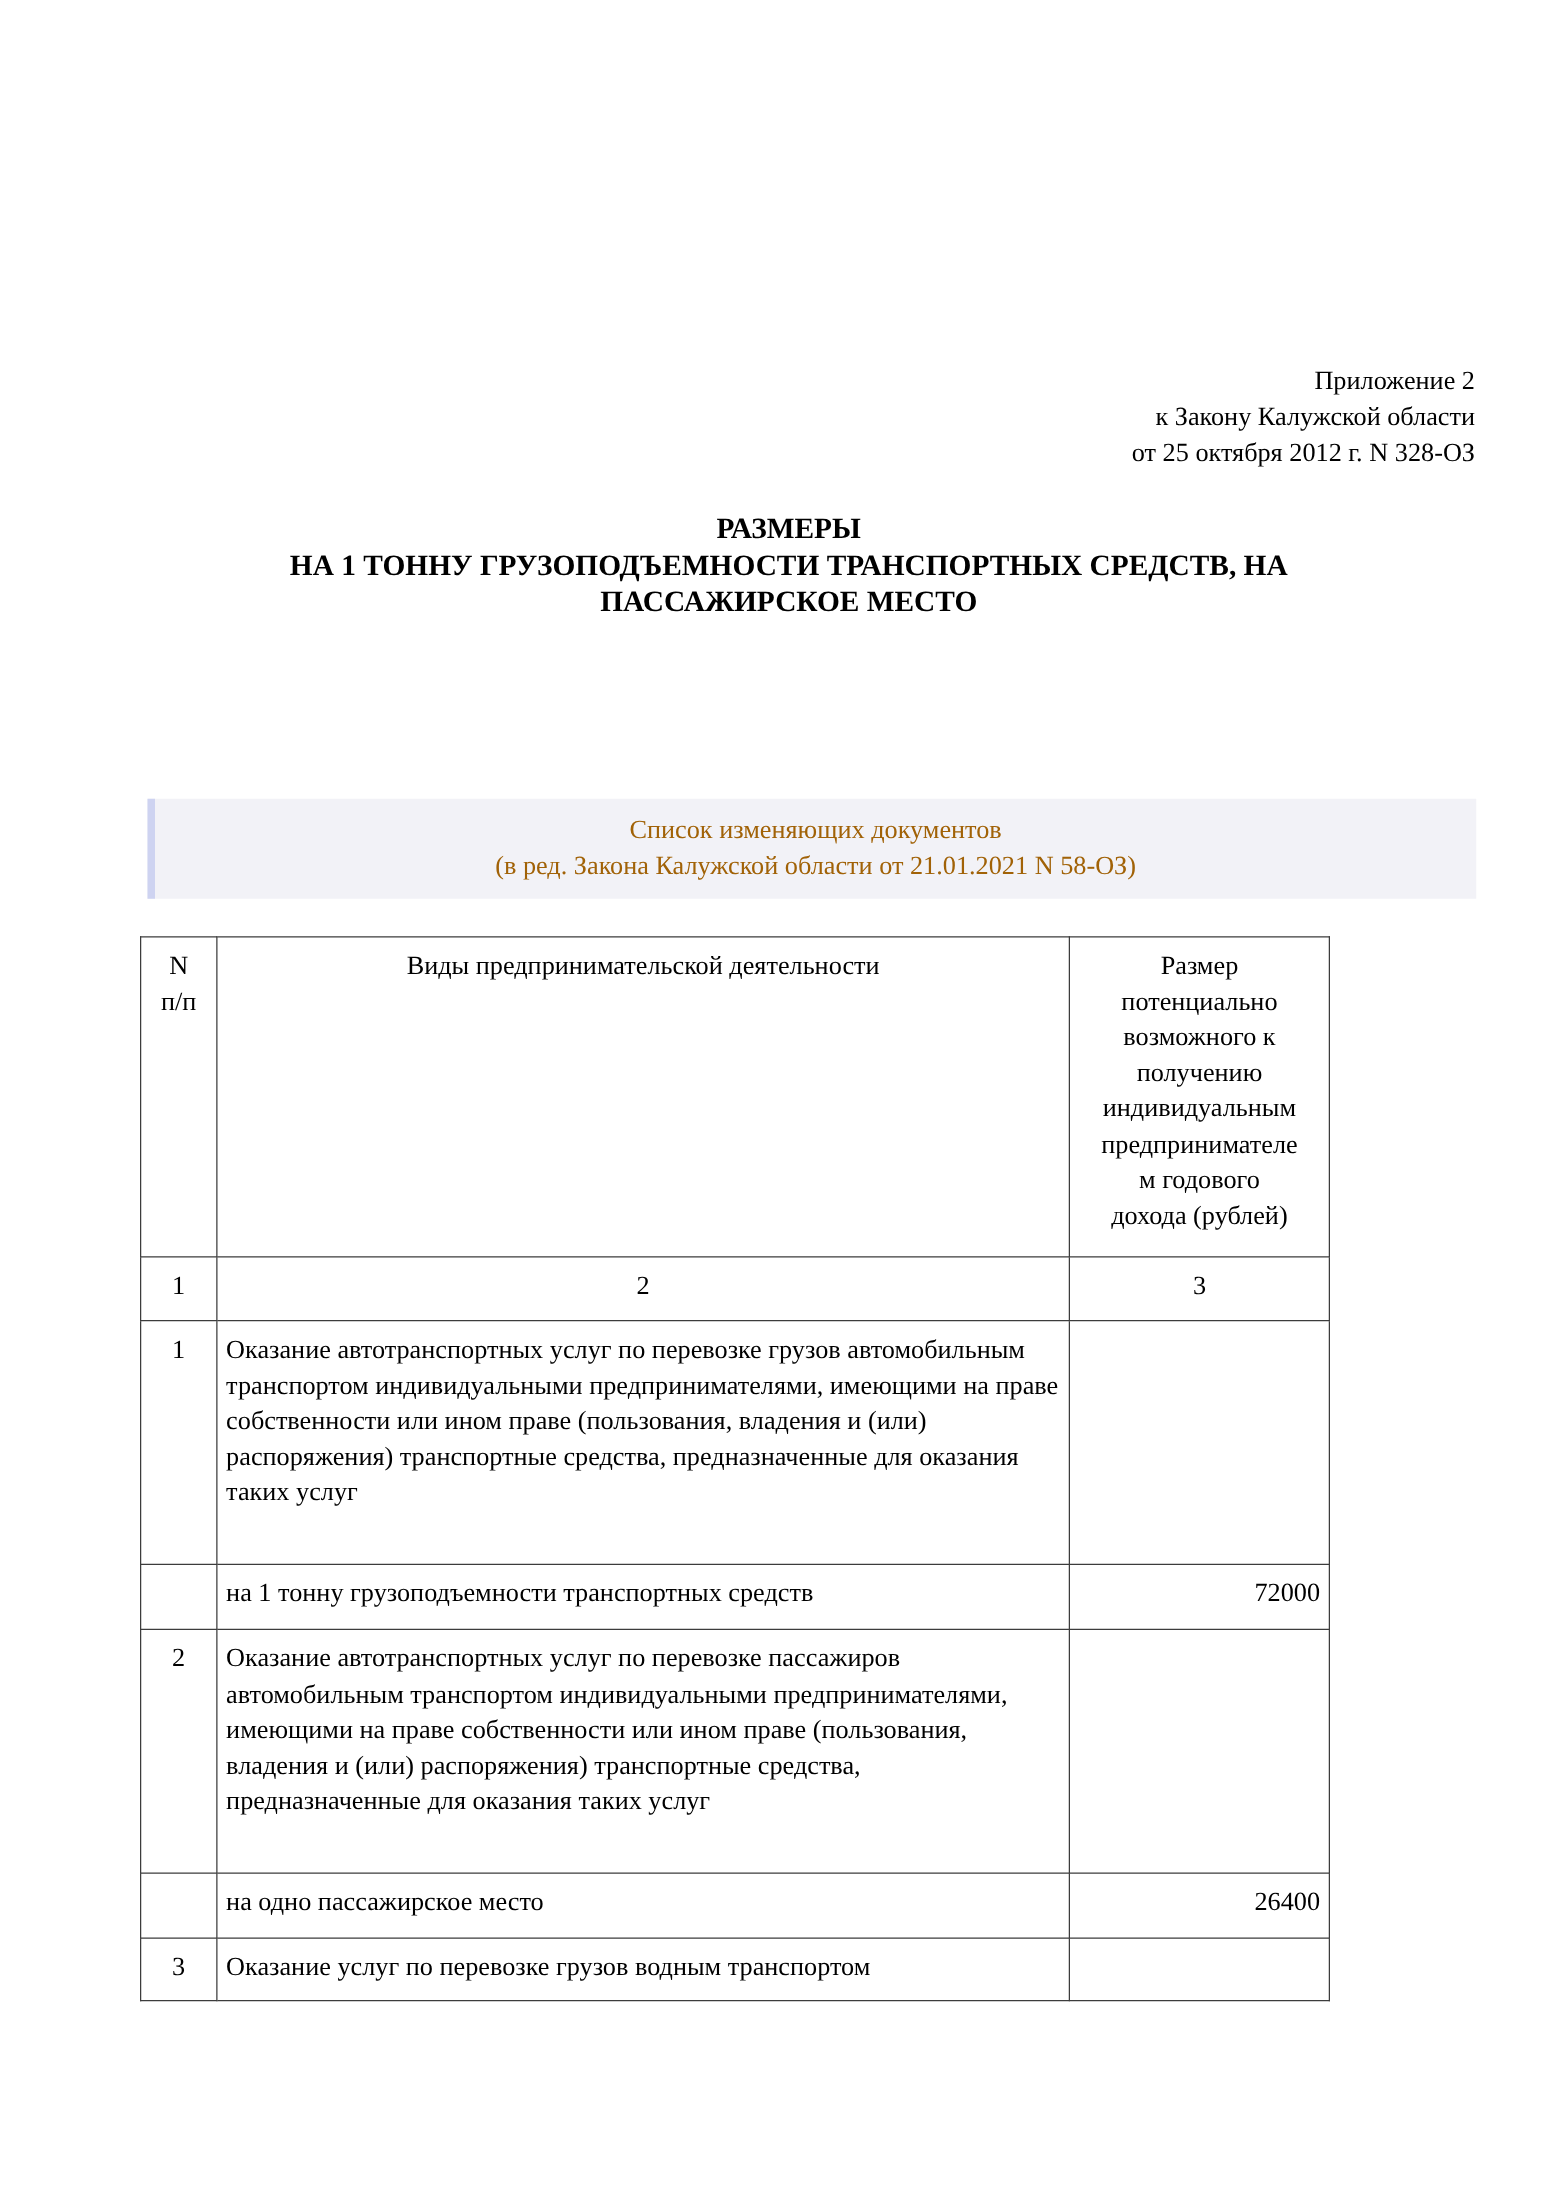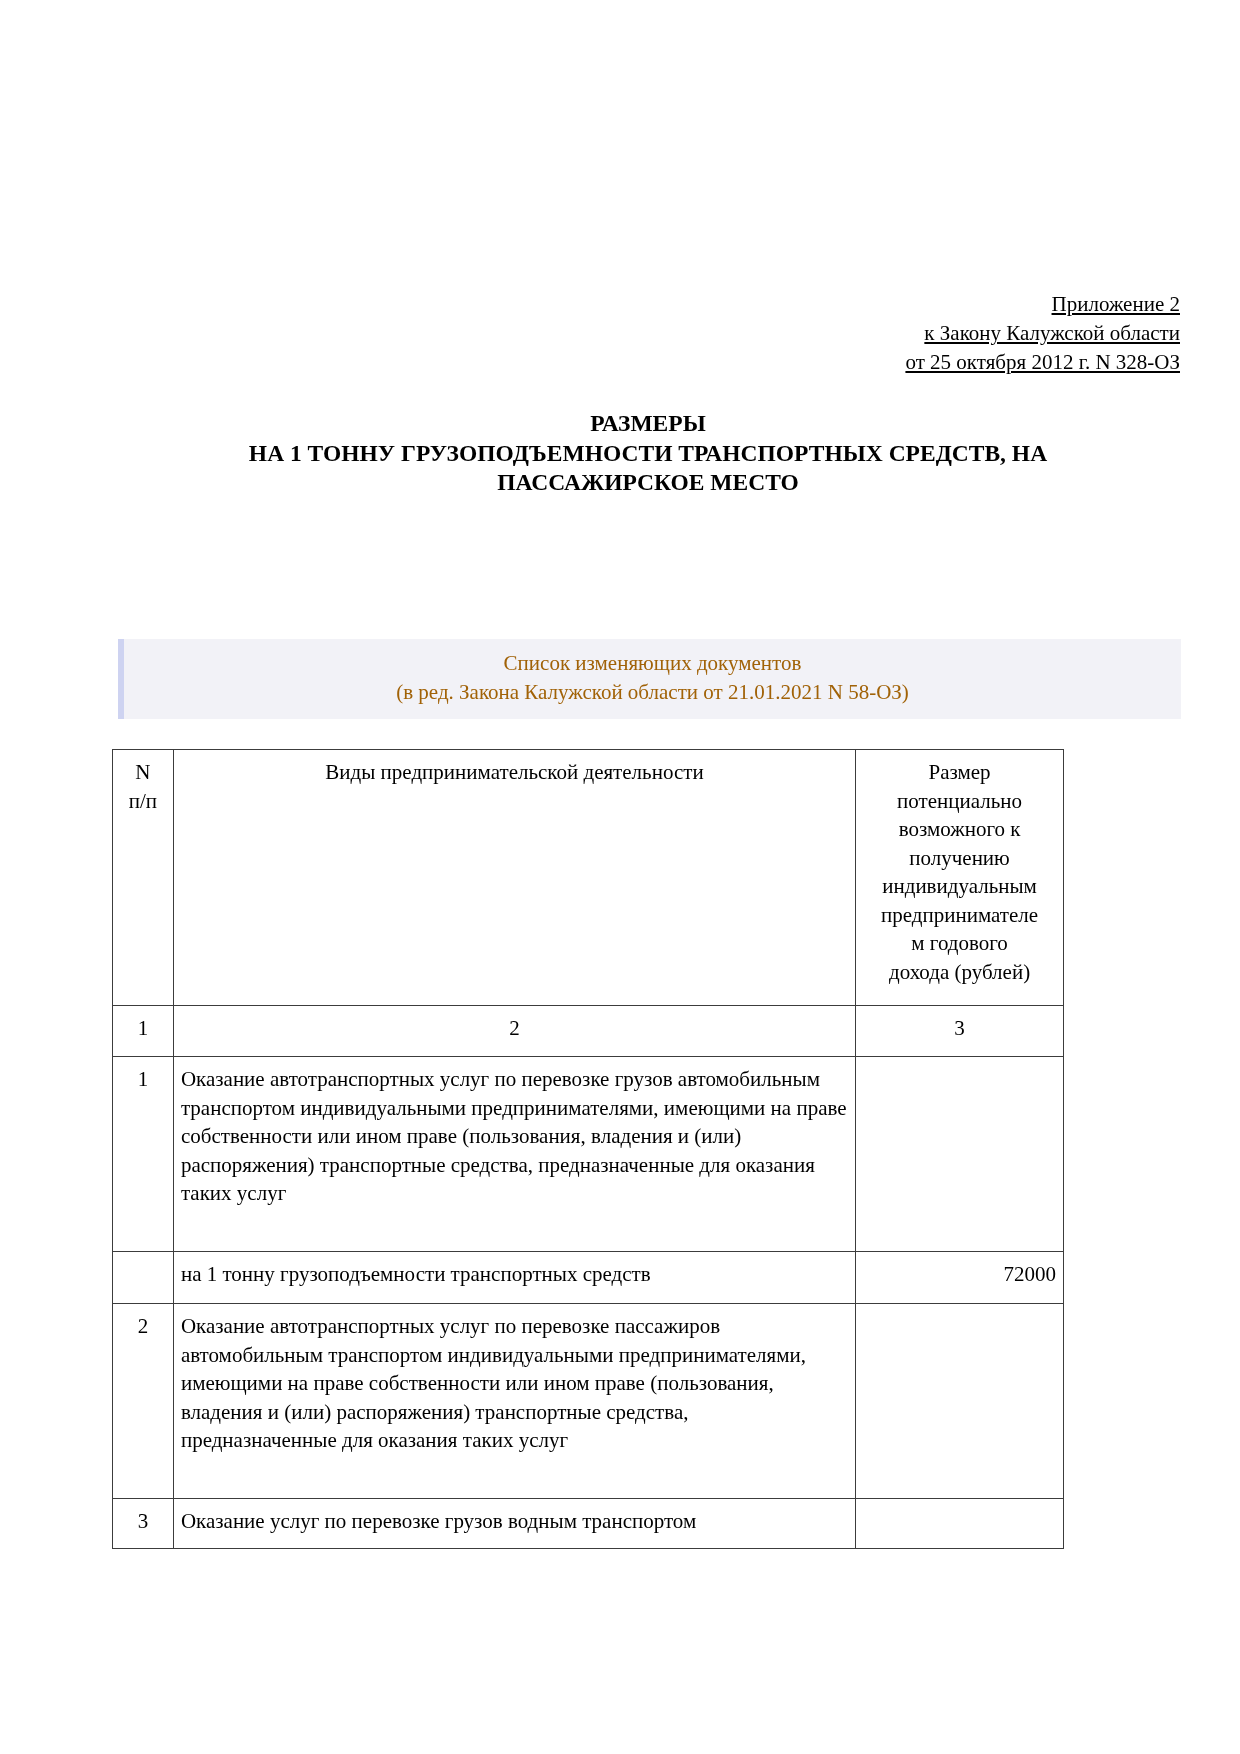--- a/index.html
+++ b/index.html
@@ -15,26 +15,25 @@
     font-family: "Liberation Serif", "DejaVu Serif", serif;
     color: #000000;
   }
   .appendix {
     position: absolute;
     right: 60px;
     top: 290px;
     text-align: right;
     font-size: 21px;
     line-height: 29px;
-    text-decoration: underline;
   }
   .appendix div { white-space: nowrap; }
   .title {
     position: absolute;
-    left: 108px;
+    left: 91px;
     width: 1080px;
     top: 409px;
     text-align: center;
     font-weight: bold;
     font-size: 23.5px;
     line-height: 29.5px;
   }
   .title div { white-space: nowrap; }
   .amend-box {
     position: absolute;
@@ -128,19 +127,24 @@
   <tr class="h-short">
     <td class="c-num"></td>
     <td class="c-desc">на 1 тонну грузоподъемности транспортных средств</td>
     <td class="c-val right">72000</td>
   </tr>
   <tr class="h-long">
     <td class="c-num">2</td>
     <td class="c-desc">Оказание автотранспортных услуг по перевозке пассажиров автомобильным транспортом индивидуальными предпринимателями, имеющими на праве собственности или ином праве (пользования, владения и (или) распоряжения) транспортные средства, предназначенные для оказания таких услуг</td>
     <td class="c-val right"></td>
   </tr>
+  <tr class="h-short">
+    <td class="c-num"></td>
+    <td class="c-desc">на одно пассажирское место</td>
+    <td class="c-val right">26400</td>
+  </tr>
   <tr class="h-last">
     <td class="c-num">3</td>
     <td class="c-desc">Оказание услуг по перевозке грузов водным транспортом</td>
     <td class="c-val right"></td>
   </tr>
 </tbody>
   </table>
 
 </body></html>

